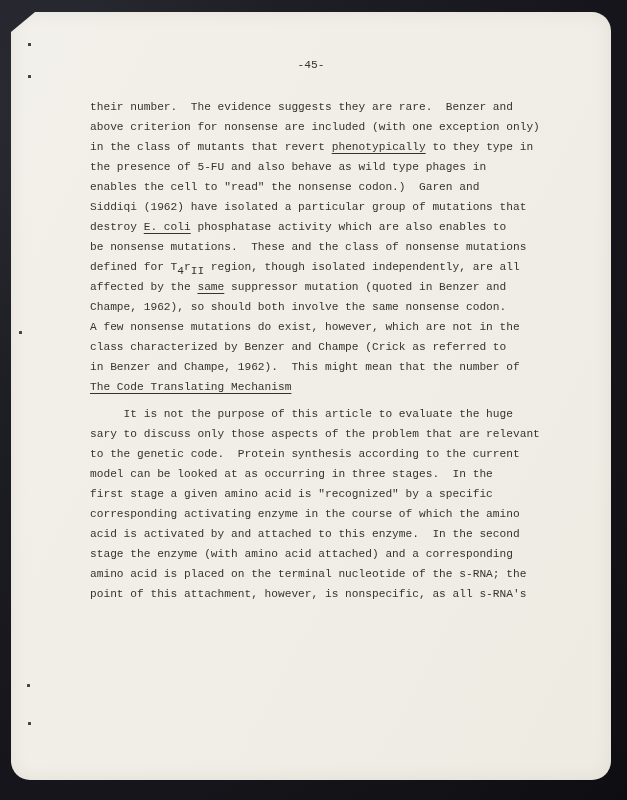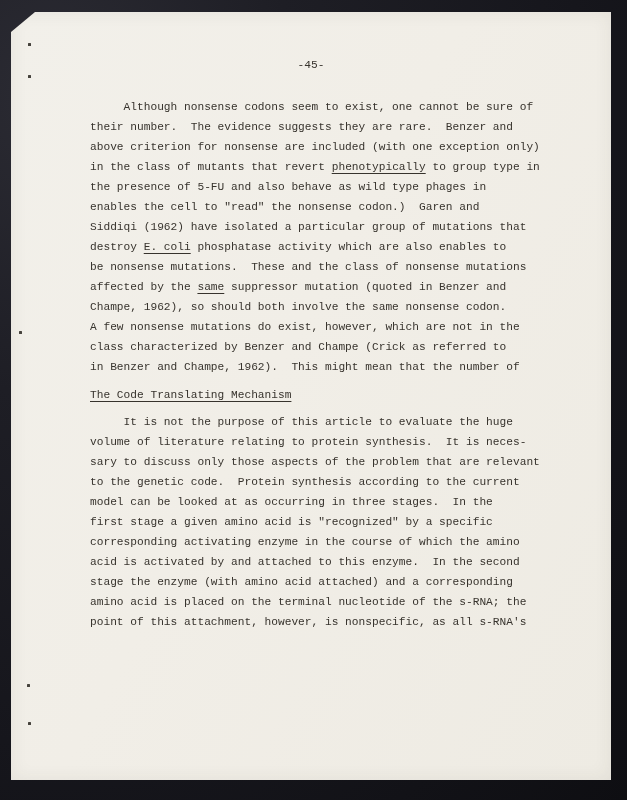--- a/index.html
+++ b/index.html
@@ -8,62 +8,62 @@
     position: relative; overflow: hidden;
     background: radial-gradient(ellipse at 8% 12%, #2b2b33 0%, #1e1e25 30%, #16161c 65%, #0e0e12 100%);
     font-family: "Liberation Mono", "DejaVu Sans Mono", monospace;
   }
   .paper {
     position: absolute; left: 11px; top: 12px; width: 600px; height: 768px;
     background: linear-gradient(118deg, #f2f0ea 0%, #f1eee7 45%, #eeebe3 100%);
     clip-path: polygon(24px 0, 100% 0, 100% 100%, 0 100%, 0 20px);
     box-shadow: inset 0 0 18px rgba(60,55,40,0.07);
     color: #37332d;
+    border-radius: 19px;
   }
   .page-number {
     position: absolute; top: 43px; left: 0; right: 0;
     text-align: center; font-size: 11.2px; line-height: 20px;
   }
   .text-block {
     position: absolute; left: 79px; top: 85px;
     font-size: 11.2px; line-height: 20px;
   }
   .para { margin: 0; }
   .line { white-space: pre; }
-  .heading { margin: 8px 0 7px 0; white-space: pre; font-family: Liberation Mono, monospace; }
+  .heading { margin: 0 0 7px 0; white-space: pre; font-family: Liberation Mono, monospace; }
   .u { text-decoration: underline; text-underline-offset: 2.5px; text-decoration-thickness: 1px; }
   .sub { position: relative; top: 4px; }
   .mark { position: absolute; width: 2.5px; height: 2.5px; background: #45423c; border-radius: 0.5px; }
 </style>
 </head>
 <body style="background-color: rgb(22, 22, 28);">
 
 <div class="paper" style="color: rgb(55, 51, 45);">
   <div class="page-number">-45-</div>
   <div class="text-block">
       <div class="para">
-        <div class="line"><span>     Although nonsense codons seem to exist, one cannot be sure of</span></div>
         <div class="line"><span>their number.  The evidence suggests they are rare.  Benzer and</span></div>
         <div class="line"><span>above criterion for nonsense are included (with one exception only)</span></div>
-        <div class="line"><span>in the class of mutants that revert </span><span class="u">phenotypically</span><span> to group type in</span></div>
+        <div class="line"><span>in the class of mutants that revert </span><span class="u">phenotypically</span><span> to they type in</span></div>
         <div class="line"><span>the presence of 5-FU and also behave as wild type phages in</span></div>
         <div class="line"><span>enables the cell to "read" the nonsense codon.)  Garen and</span></div>
         <div class="line"><span>Siddiqi (1962) have isolated a particular group of mutations that</span></div>
         <div class="line"><span>destroy </span><span class="u">E. coli</span><span> phosphatase activity which are also enables to</span></div>
         <div class="line"><span>be nonsense mutations.  These and the class of nonsense mutations</span></div>
+        <div class="line"><span>defined for T</span><span class="sub">4</span><span>r</span><span class="sub">II</span><span> region, though isolated independently, are all</span></div>
         <div class="line"><span>affected by the </span><span class="u">same</span><span> suppressor mutation (quoted in Benzer and</span></div>
         <div class="line"><span>Champe, 1962), so should both involve the same nonsense codon.</span></div>
         <div class="line"><span>A few nonsense mutations do exist, however, which are not in the</span></div>
         <div class="line"><span>class characterized by Benzer and Champe (Crick as referred to</span></div>
         <div class="line"><span>in Benzer and Champe, 1962).  This might mean that the number of</span></div>
       </div>
       <div class="heading"><span class="u">The Code Translating Mechanism</span></div>
       <div class="para">
         <div class="line"><span>     It is not the purpose of this article to evaluate the huge</span></div>
-        <div class="line"><span>volume of literature relating to protein synthesis.  It is neces-</span></div>
         <div class="line"><span>sary to discuss only those aspects of the problem that are relevant</span></div>
         <div class="line"><span>to the genetic code.  Protein synthesis according to the current</span></div>
         <div class="line"><span>model can be looked at as occurring in three stages.  In the</span></div>
         <div class="line"><span>first stage a given amino acid is "recognized" by a specific</span></div>
         <div class="line"><span>corresponding activating enzyme in the course of which the amino</span></div>
         <div class="line"><span>acid is activated by and attached to this enzyme.  In the second</span></div>
         <div class="line"><span>stage the enzyme (with amino acid attached) and a corresponding</span></div>
         <div class="line"><span>amino acid is placed on the terminal nucleotide of the s-RNA; the</span></div>
         <div class="line"><span>point of this attachment, however, is nonspecific, as all s-RNA's</span></div>
       </div>

